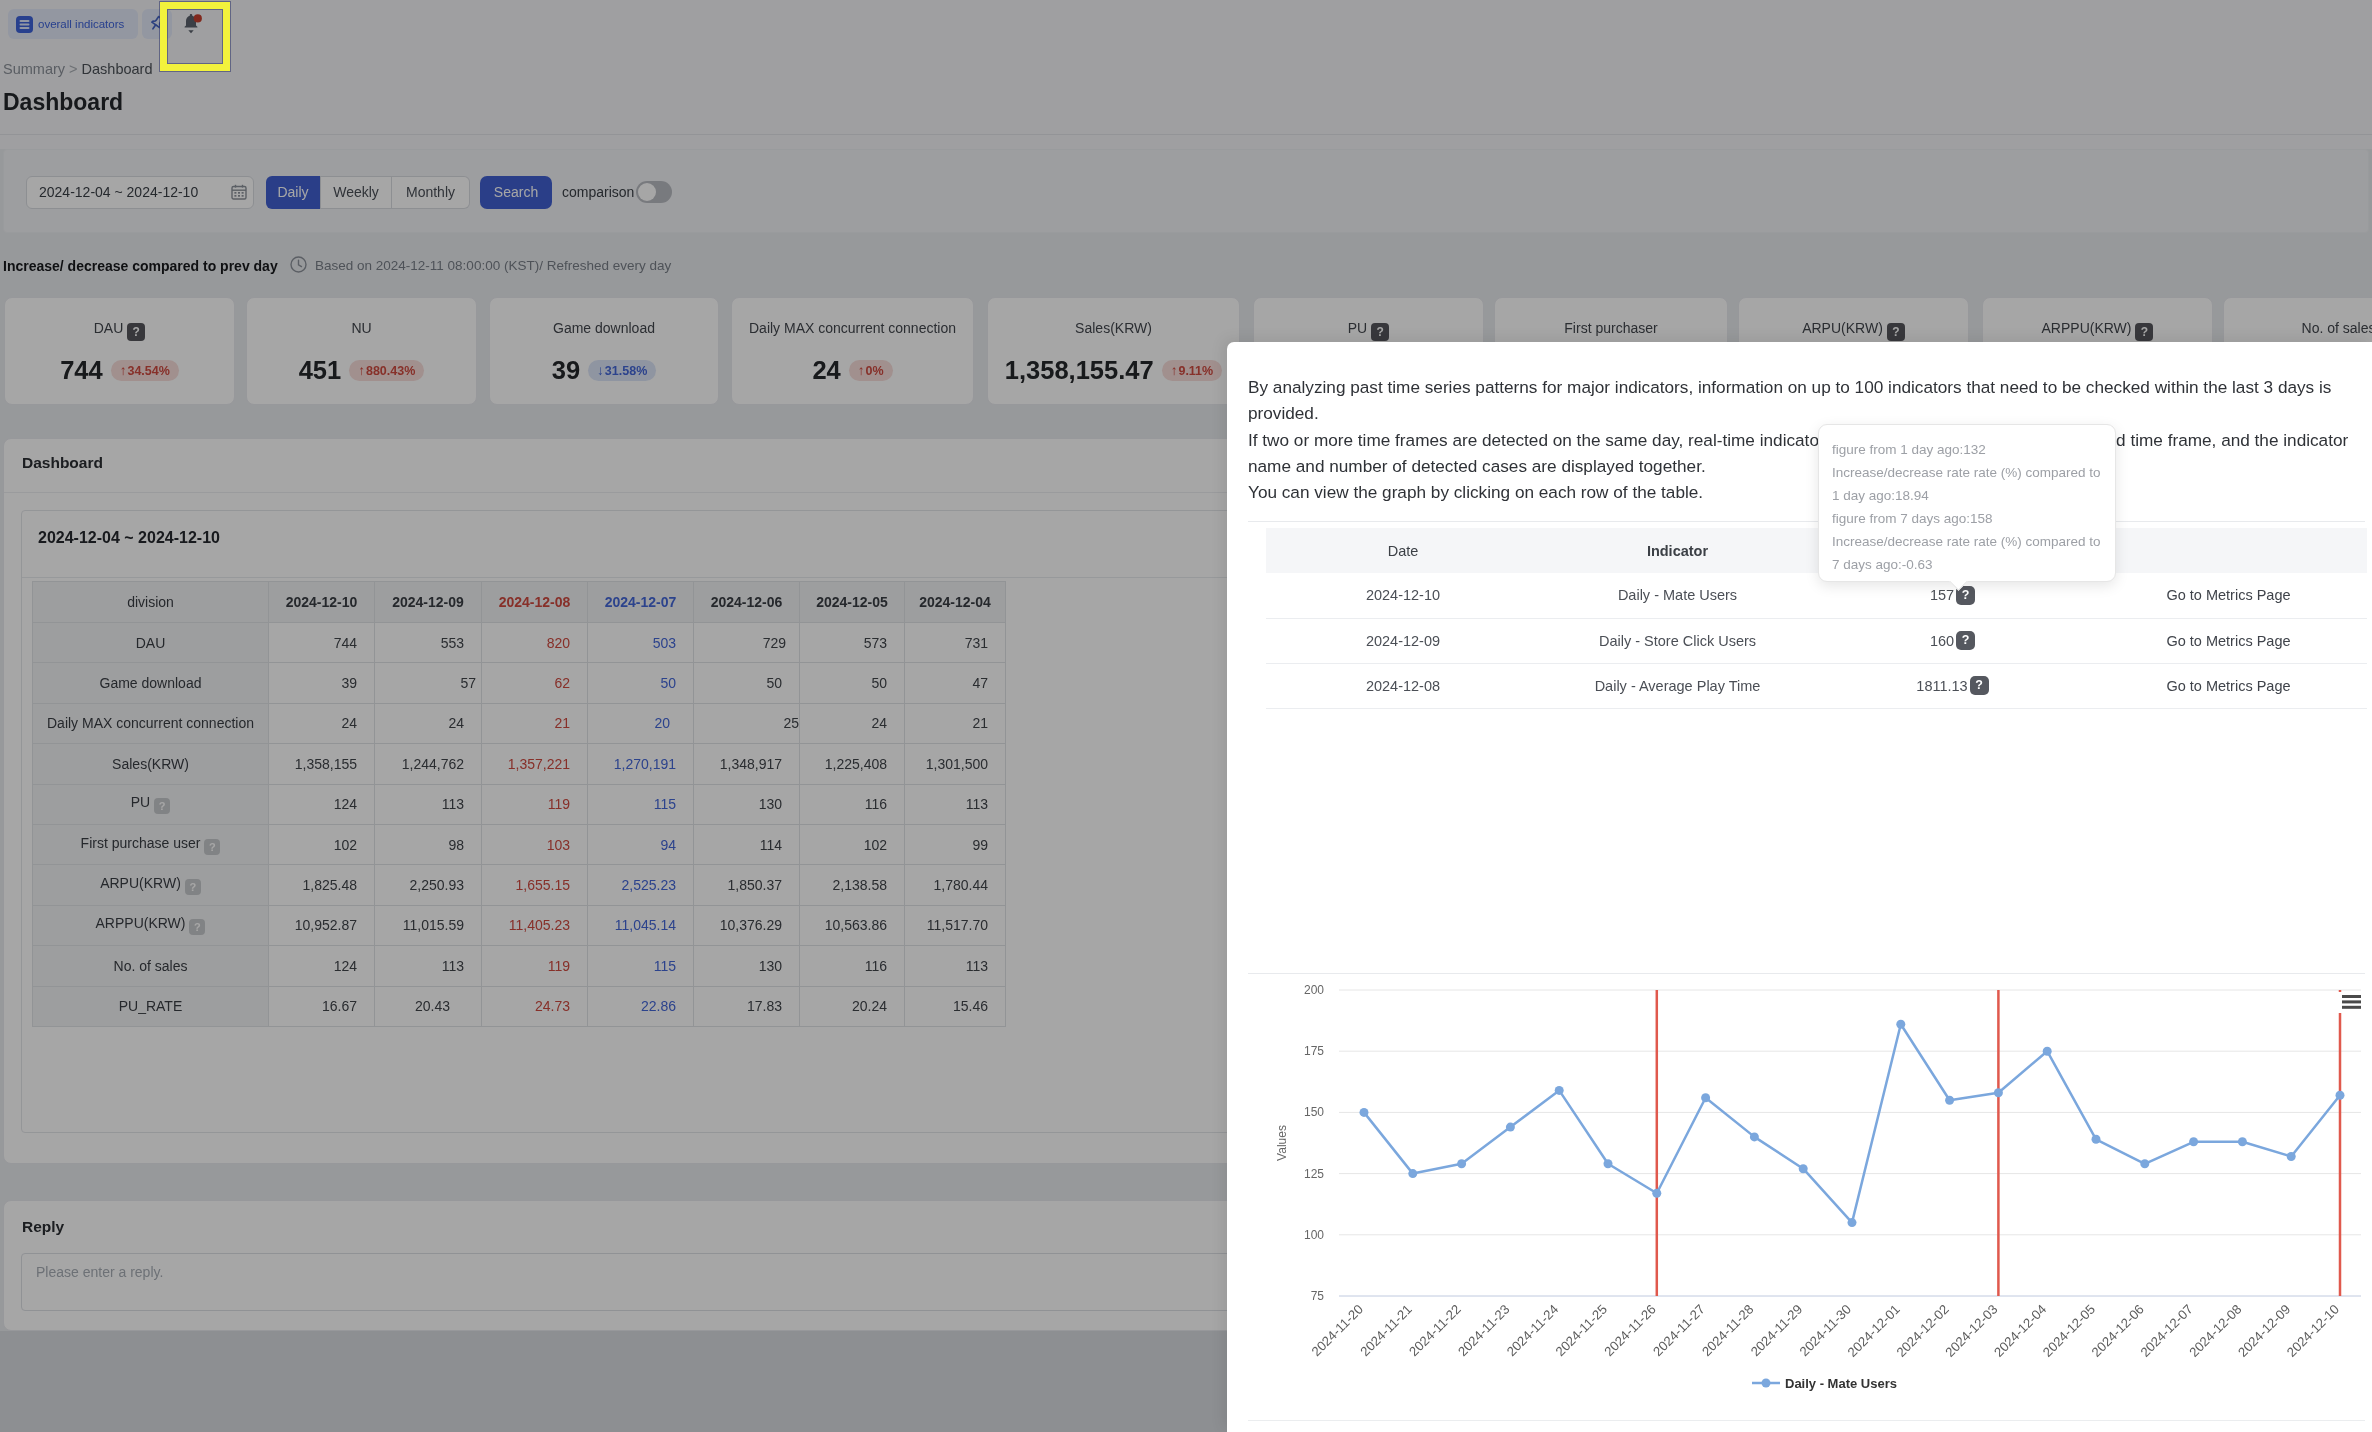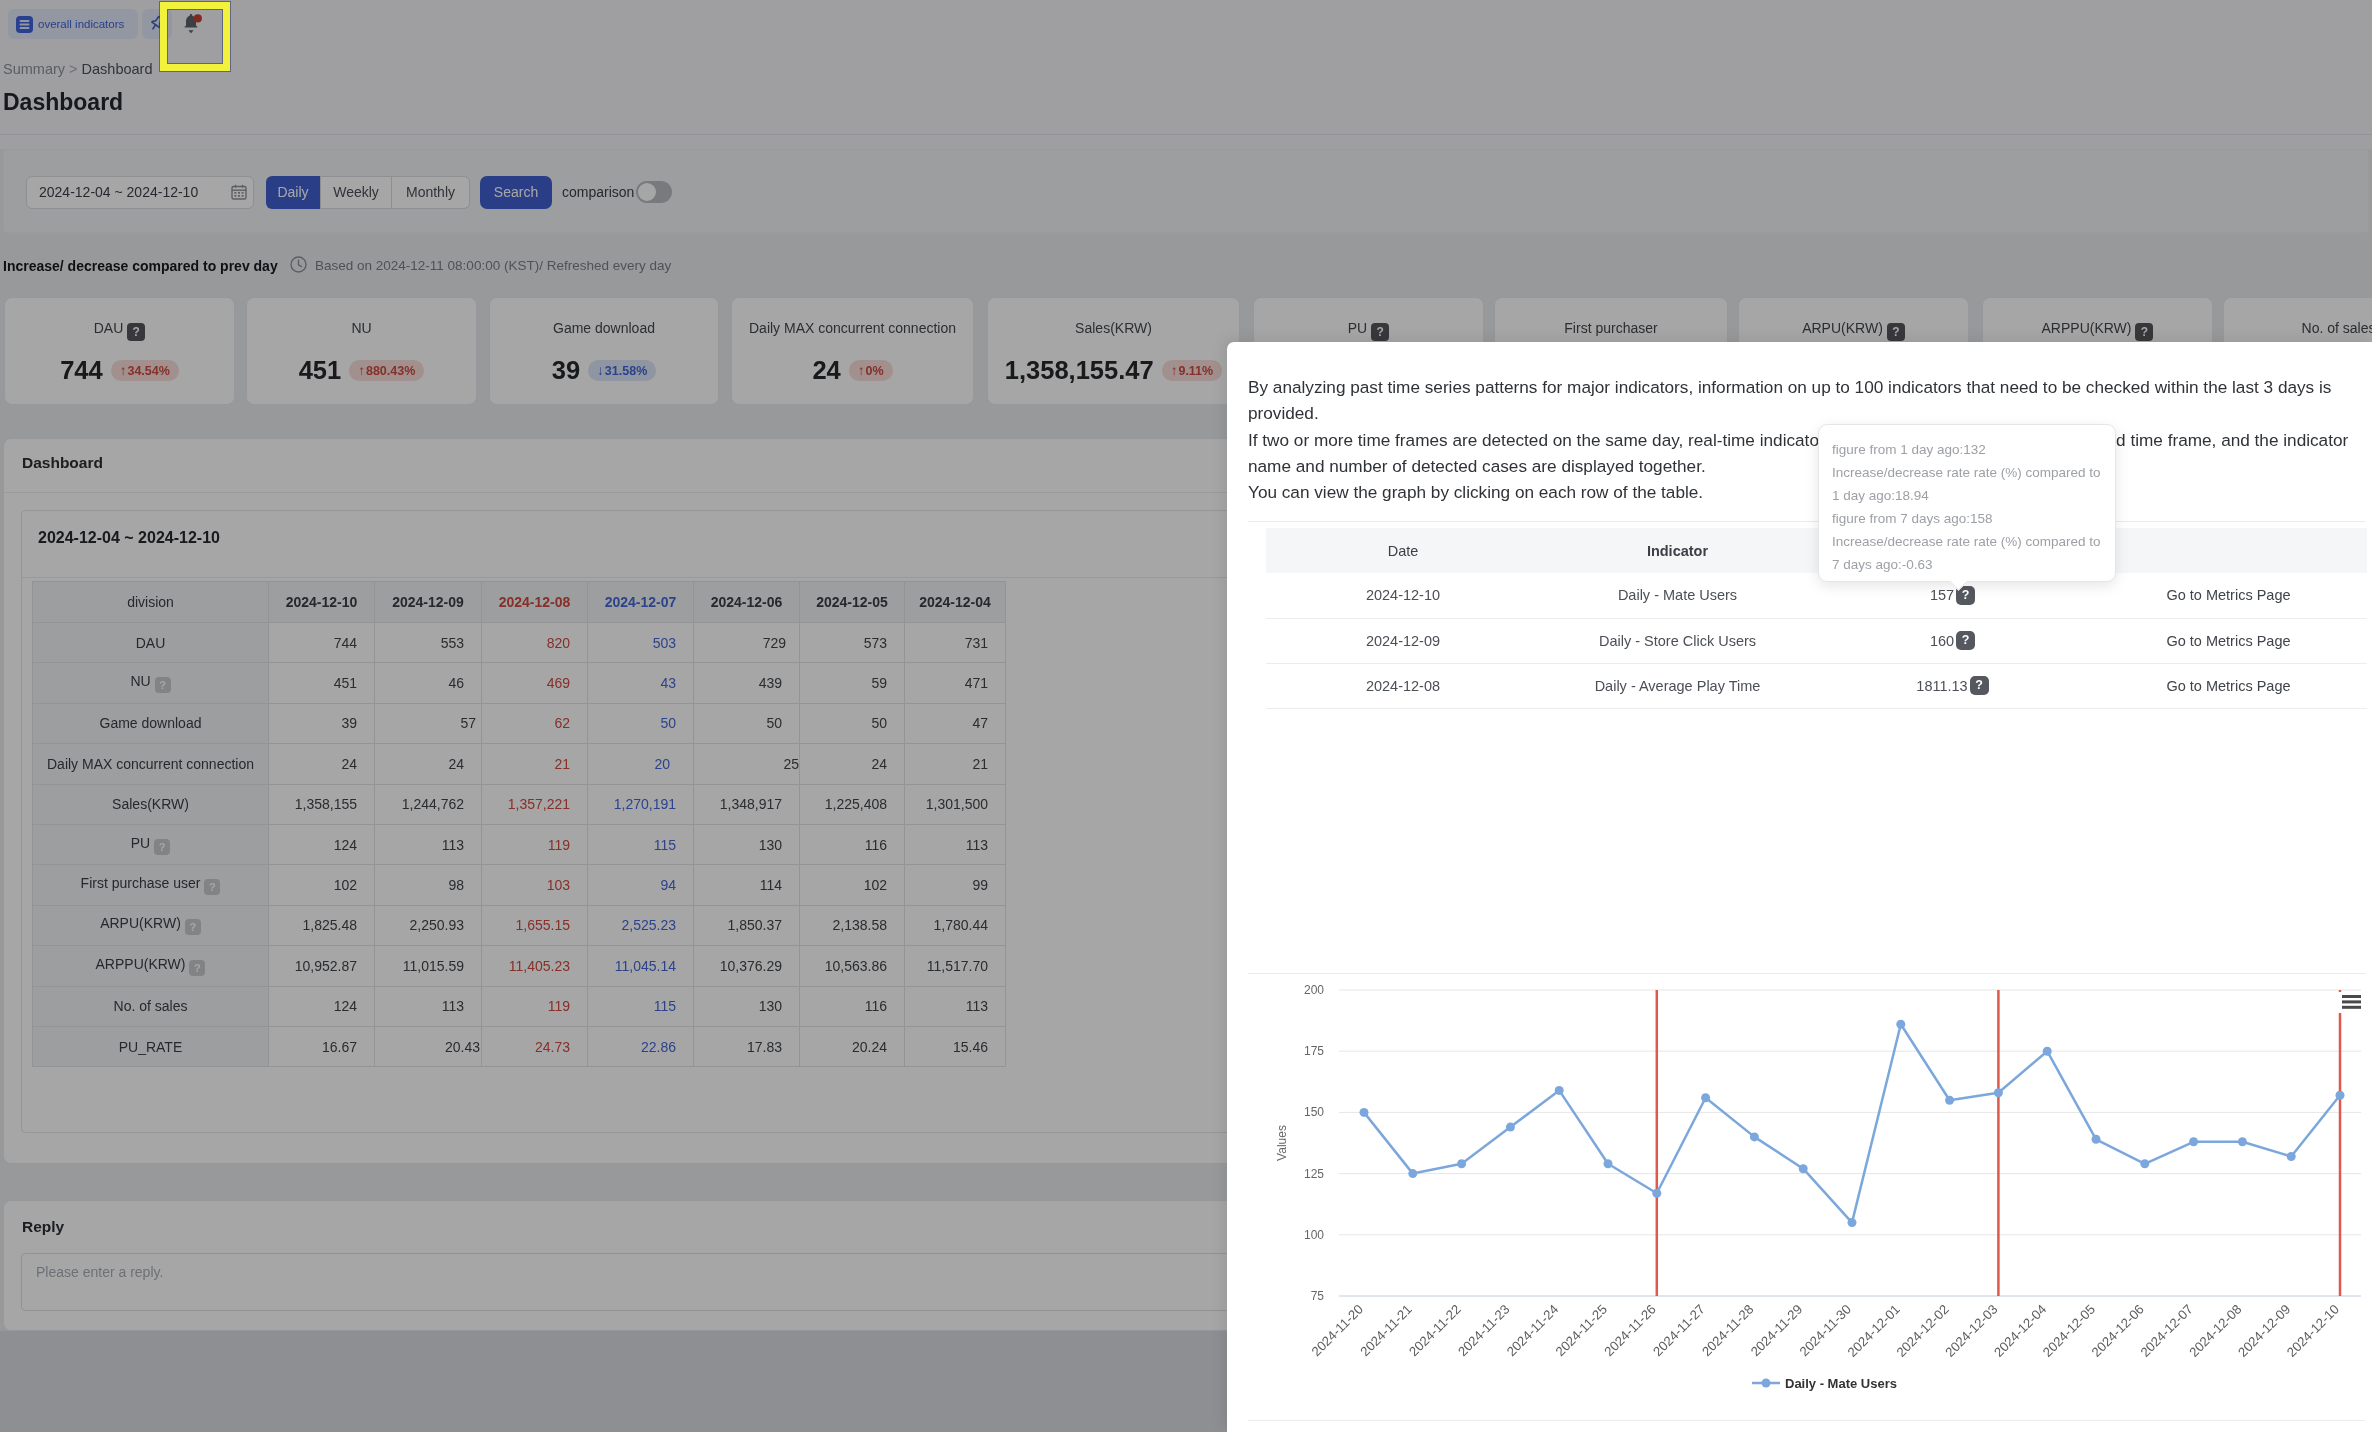--- a/index.html
+++ b/index.html
@@ -138,30 +138,20 @@
         <td style="background:#f2f3f5;border:1px solid #e1e3e7;text-align:center;color:#3a3e44">DAU</td>
         <td style="border:1px solid #e1e3e7;text-align:right;padding-right:17px;color:#41454b">744</td>
         <td style="border:1px solid #e1e3e7;text-align:right;padding-right:17px;color:#41454b">553</td>
         <td style="border:1px solid #e1e3e7;text-align:right;padding-right:17px;color:#cf4a40">820</td>
         <td style="border:1px solid #e1e3e7;text-align:right;padding-right:17px;color:#4467d8">503</td>
         <td style="border:1px solid #e1e3e7;text-align:right;padding-right:13px;color:#41454b">729</td>
         <td style="border:1px solid #e1e3e7;text-align:right;padding-right:17px;color:#41454b">573</td>
         <td style="border:1px solid #e1e3e7;text-align:right;padding-right:17px;color:#41454b">731</td>
       </tr>
 <tr style="height:40.4px">
-        <td style="background:#f2f3f5;border:1px solid #e1e3e7;text-align:center;color:#3a3e44">NU<span style="display:inline-block;width:16px;height:16px;border-radius:4px;background:#c7c9cc;color:#fff;font-size:11px;font-weight:bold;line-height:16px;text-align:center;vertical-align:-3px;margin-left:4px">?</span></td>
-        <td style="border:1px solid #e1e3e7;text-align:right;padding-right:17px;color:#41454b">451</td>
-        <td style="border:1px solid #e1e3e7;text-align:right;padding-right:17px;color:#41454b">46</td>
-        <td style="border:1px solid #e1e3e7;text-align:right;padding-right:17px;color:#cf4a40">469</td>
-        <td style="border:1px solid #e1e3e7;text-align:right;padding-right:17px;color:#4467d8">43</td>
-        <td style="border:1px solid #e1e3e7;text-align:right;padding-right:17px;color:#41454b">439</td>
-        <td style="border:1px solid #e1e3e7;text-align:right;padding-right:17px;color:#41454b">59</td>
-        <td style="border:1px solid #e1e3e7;text-align:right;padding-right:17px;color:#41454b">471</td>
-      </tr>
-<tr style="height:40.4px">
         <td style="background:#f2f3f5;border:1px solid #e1e3e7;text-align:center;color:#3a3e44">Game download</td>
         <td style="border:1px solid #e1e3e7;text-align:right;padding-right:17px;color:#41454b">39</td>
         <td style="border:1px solid #e1e3e7;text-align:right;padding-right:5px;color:#41454b">57</td>
         <td style="border:1px solid #e1e3e7;text-align:right;padding-right:17px;color:#cf4a40">62</td>
         <td style="border:1px solid #e1e3e7;text-align:right;padding-right:17px;color:#4467d8">50</td>
         <td style="border:1px solid #e1e3e7;text-align:right;padding-right:17px;color:#41454b">50</td>
         <td style="border:1px solid #e1e3e7;text-align:right;padding-right:17px;color:#41454b">50</td>
         <td style="border:1px solid #e1e3e7;text-align:right;padding-right:17px;color:#41454b">47</td>
       </tr>
 <tr style="height:40.4px">
@@ -230,21 +220,21 @@
         <td style="border:1px solid #e1e3e7;text-align:right;padding-right:17px;color:#41454b">113</td>
         <td style="border:1px solid #e1e3e7;text-align:right;padding-right:17px;color:#cf4a40">119</td>
         <td style="border:1px solid #e1e3e7;text-align:right;padding-right:17px;color:#4467d8">115</td>
         <td style="border:1px solid #e1e3e7;text-align:right;padding-right:17px;color:#41454b">130</td>
         <td style="border:1px solid #e1e3e7;text-align:right;padding-right:17px;color:#41454b">116</td>
         <td style="border:1px solid #e1e3e7;text-align:right;padding-right:17px;color:#41454b">113</td>
       </tr>
 <tr style="height:40.4px">
         <td style="background:#f2f3f5;border:1px solid #e1e3e7;text-align:center;color:#3a3e44">PU_RATE</td>
         <td style="border:1px solid #e1e3e7;text-align:right;padding-right:17px;color:#41454b">16.67</td>
-        <td style="border:1px solid #e1e3e7;text-align:right;padding-right:1px;color:#41454b">20.43</td>
+        <td style="border:1px solid #e1e3e7;text-align:right;padding-right:31px;color:#41454b">20.43</td>
         <td style="border:1px solid #e1e3e7;text-align:right;padding-right:17px;color:#cf4a40">24.73</td>
         <td style="border:1px solid #e1e3e7;text-align:right;padding-right:17px;color:#4467d8">22.86</td>
         <td style="border:1px solid #e1e3e7;text-align:right;padding-right:17px;color:#41454b">17.83</td>
         <td style="border:1px solid #e1e3e7;text-align:right;padding-right:17px;color:#41454b">20.24</td>
         <td style="border:1px solid #e1e3e7;text-align:right;padding-right:17px;color:#41454b">15.46</td>
       </tr>
 </tbody>
   </table>
 <div class="card" style="left:3px;top:1200px;width:2366px;height:131px"></div>
 <div class="abs" style="left:22px;top:1218px;font-size:15.5px;font-weight:600;color:#2b2e33">Reply</div>

